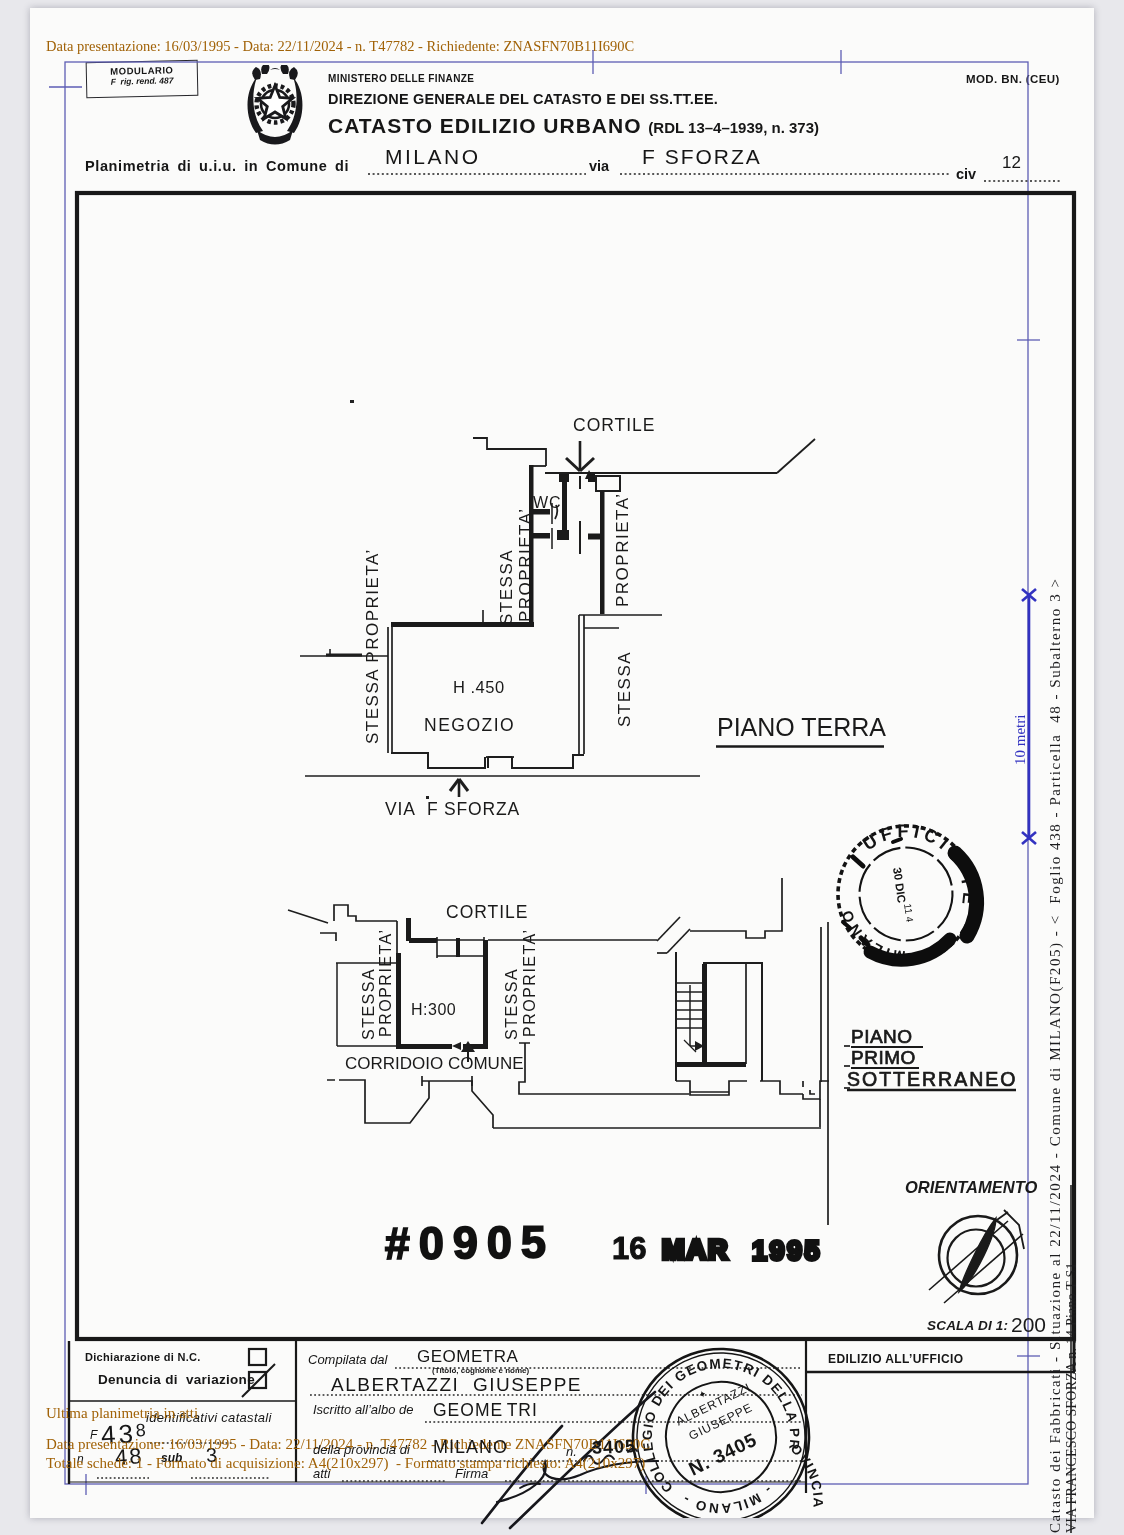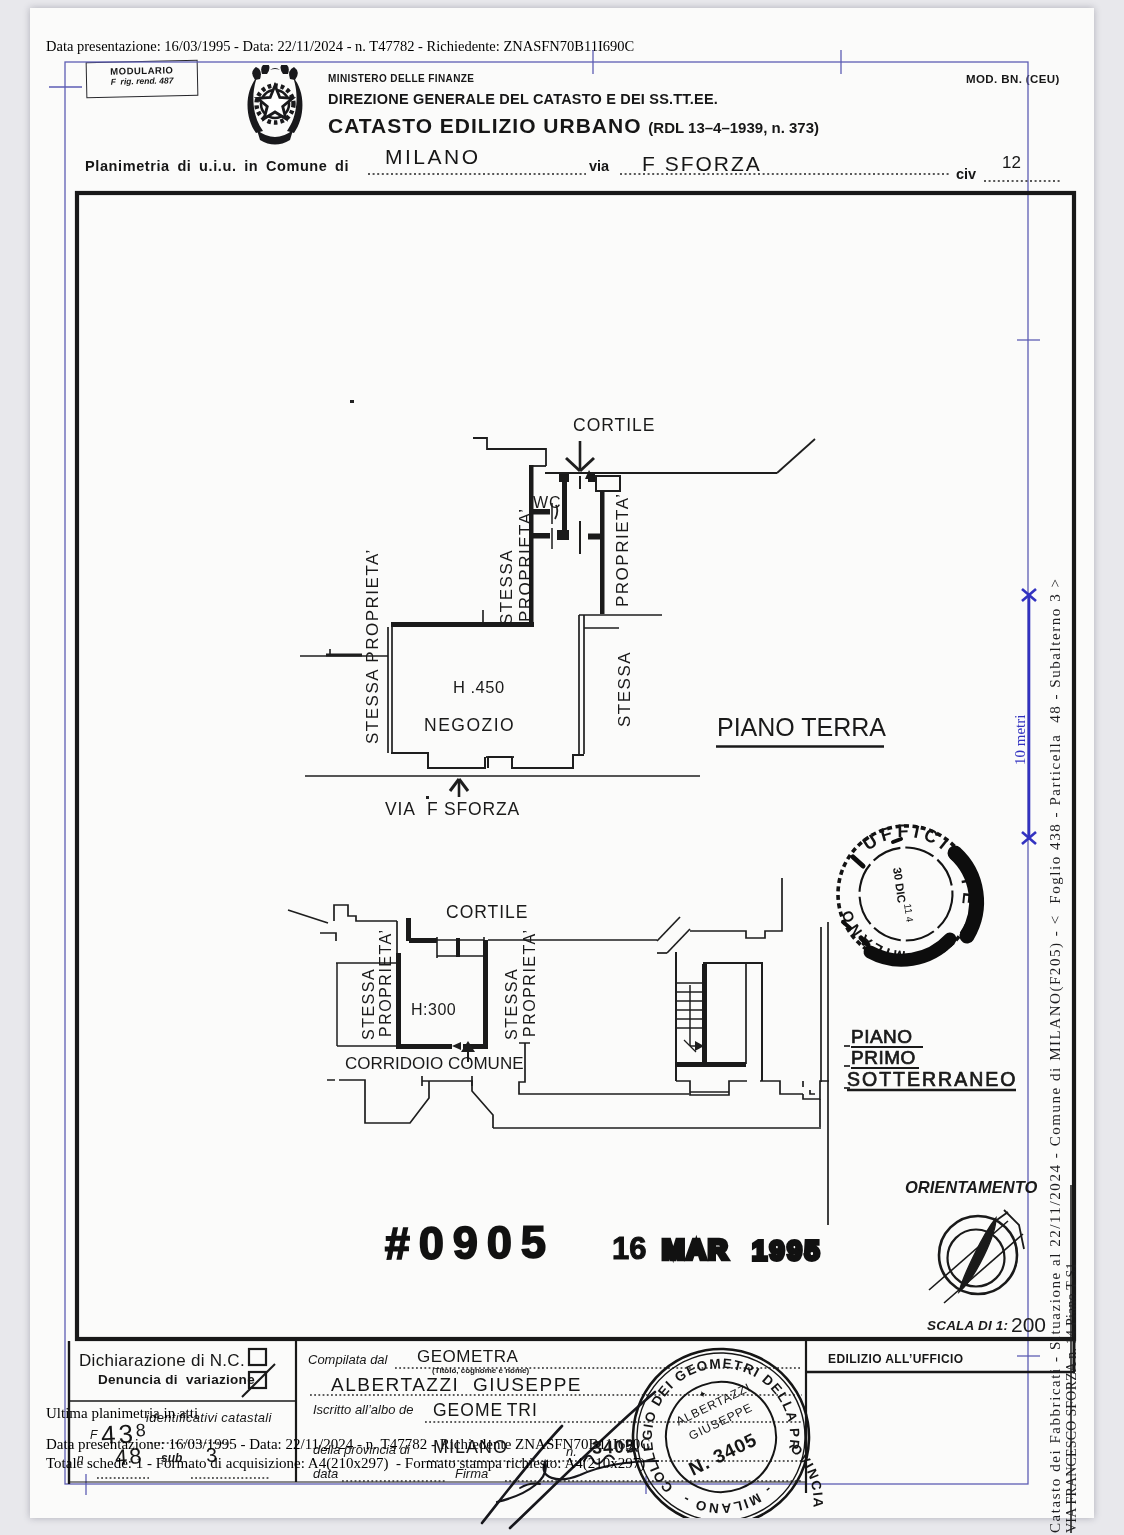--- a/index.html
+++ b/index.html
@@ -1,17 +1,17 @@
 <!DOCTYPE html>
 <html><head>
 <meta charset="utf-8">
 <style>
   html,body{margin:0;padding:0;width:1124px;height:1535px;background:#e8e8ec;overflow:hidden;}
   .abs{position:absolute;}
-  .ser{font-family:"Liberation Serif",serif;color:#000000;}
+  .ser{font-family:"Liberation Serif",serif;color:#a16207;}
   .san{font-family:"Liberation Sans",sans-serif;color:#161616;}
   #page{position:absolute;left:30px;top:8px;width:1064px;height:1510px;background:#fbfbfa;box-shadow:0 0 7px rgba(60,60,80,.33);}
   .bi{font-style:italic;font-weight:normal;}
 </style>
 </head>
 <body>
 
 <div id="page"></div>
 
 <div class="abs ser" style="left:46px;top:38px;font-size:14.5px;">Data presentazione: 16/03/1995 - Data: 22/11/2024 - n. T47782 - Richiedente: ZNASFN70B11I690C</div>
@@ -39,21 +39,21 @@
 
 <div class="abs san" style="left:328px;top:73px;font-size:10px;font-weight:bold;letter-spacing:.4px;">MINISTERO DELLE FINANZE</div>
 <div class="abs san" style="left:328px;top:91px;font-size:14.5px;font-weight:bold;letter-spacing:.2px;">DIREZIONE GENERALE DEL CATASTO E DEI SS.TT.EE.</div>
 <div class="abs san" style="left:328px;top:114px;font-size:21px;font-weight:bold;letter-spacing:1px;">CATASTO EDILIZIO URBANO <span style="font-size:15px;letter-spacing:0;">(RDL 13–4–1939, n. 373)</span></div>
 
 <div class="abs san" style="left:966px;top:73px;font-size:11.5px;font-weight:bold;letter-spacing:.4px;">MOD. <span>BN</span>. (CEU)</div>
 
 <div class="abs san" style="left:85px;top:158px;font-size:14.5px;font-weight:bold;letter-spacing:.6px;word-spacing:3px;">Planimetria di u.i.u. in Comune di</div>
 <div class="abs san" style="left:385px;top:145px;font-size:21px;letter-spacing:2.5px;">MILANO</div>
 <div class="abs san" style="left:589px;top:158px;font-size:14.5px;font-weight:bold;">via</div>
-<div class="abs san" style="left:642px;top:145px;font-size:21px;letter-spacing:2px;margin-top:7px;">F SFORZA</div>
+<div class="abs san" style="left:642px;top:145px;font-size:21px;letter-spacing:2px;">F SFORZA</div>
 <div class="abs san" style="left:956px;top:166px;font-size:14.5px;font-weight:bold;">civ</div>
 <div class="abs san" style="left:1002px;top:153px;font-size:17px;">12</div>
 
 <svg class="abs" style="left:0;top:0;" width="1124" height="1535" viewBox="0 0 1124 1535" fill="none">
 
 <g stroke="#5d5db4" stroke-width="1.3">
   <rect x="65" y="62" width="963" height="1422"></rect>
 </g>
 
 <g stroke="#5d5db4" stroke-width="1.3">
@@ -455,21 +455,21 @@
 <g stroke="#17171c" fill="none" stroke-linecap="round">
   <path d="M482,1523 C505,1494 532,1458 562,1426" stroke-width="2.6"></path>
   <path d="M510,1528 C556,1484 610,1430 655,1392" stroke-width="2.6"></path>
   <path d="M497,1502 C530,1494 550,1478 545,1462 C538,1478 558,1484 580,1475 C600,1466 625,1461 658,1461" stroke-width="2.2"></path>
   <path d="M584,1461 q5,-10 9,-1 q4,8 11,-1 q5,-7 10,0" stroke-width="1.9"></path>
   <path d="M628,1452 q5,-7 9,-1" stroke-width="1.8"></path>
   <path d="M520,1488 q10,-6 20,-4" stroke-width="1.8"></path>
 </g>
 </svg>
 
-<div class="abs san" style="left:79px;top:1351px;font-size:17px;font-weight:normal;letter-spacing:.3px;">Dichiarazione di N.C.</div>
+<div class="abs san" style="left:85px;top:1351px;font-size:11px;font-weight:bold;letter-spacing:.3px;">Dichiarazione di N.C.</div>
 <div class="abs san" style="left:85px;top:1372px;font-size:13.5px;font-weight:bold;letter-spacing:.3px;padding-left:13px;">Denuncia di&nbsp; variazione</div>
 
 <div class="abs san bi" style="left:114px;top:1410px;font-size:13px;letter-spacing:.3px;margin-left:32px;">identificativi catastali</div>
 
 <div class="abs san bi" style="left:90px;top:1428px;font-size:12px;">F</div>
 <div class="abs san bi" style="left:77px;top:1452px;font-size:12px;">n</div>
 <div class="abs san bi" style="left:161px;top:1451px;font-size:12px;font-weight:bold;">sub</div>
 
 <div class="abs san" style="left:101px;top:1419px;font-size:26px;letter-spacing:3px;transform:rotate(-3deg);">43<span style="font-size:18px;vertical-align:6px;">8</span></div>
 
@@ -488,16 +488,16 @@
 <div class="abs san" style="left:331px;top:1374px;font-size:19px;letter-spacing:1.5px;">ALBERTAZZI&nbsp; GIUSEPPE</div>
 
 <div class="abs san bi" style="left:313px;top:1402px;font-size:13px;">Iscritto all’albo de</div>
 <div class="abs san" style="left:433px;top:1400px;font-size:17.5px;letter-spacing:1px;">GEOME<span style="letter-spacing:0"> </span>TRI</div>
 
 <div class="abs san bi" style="left:313px;top:1442px;font-size:13px;">della provincia di</div>
 <div class="abs san" style="left:433px;top:1437px;font-size:18px;letter-spacing:1px;">MILANO</div>
 <div class="abs san bi" style="left:566px;top:1444px;font-size:13px;">n.</div>
 <div class="abs san" style="left:592px;top:1437px;font-size:18px;font-weight:bold;letter-spacing:1px;transform:rotate(-2deg);">3405</div>
 
-<div class="abs san bi" style="left:313px;top:1466px;font-size:13px;">data</div>
+<div class="abs san bi" style="left:313px;top:1466px;font-size:13px;">atti</div>
 <div class="abs san bi" style="left:455px;top:1466px;font-size:13px;">Firma</div>
 
 <div class="abs san" style="left:828px;top:1352px;font-size:12px;font-weight:bold;letter-spacing:.4px;">EDILIZIO ALL’UFFICIO</div>
 
 </body></html>

